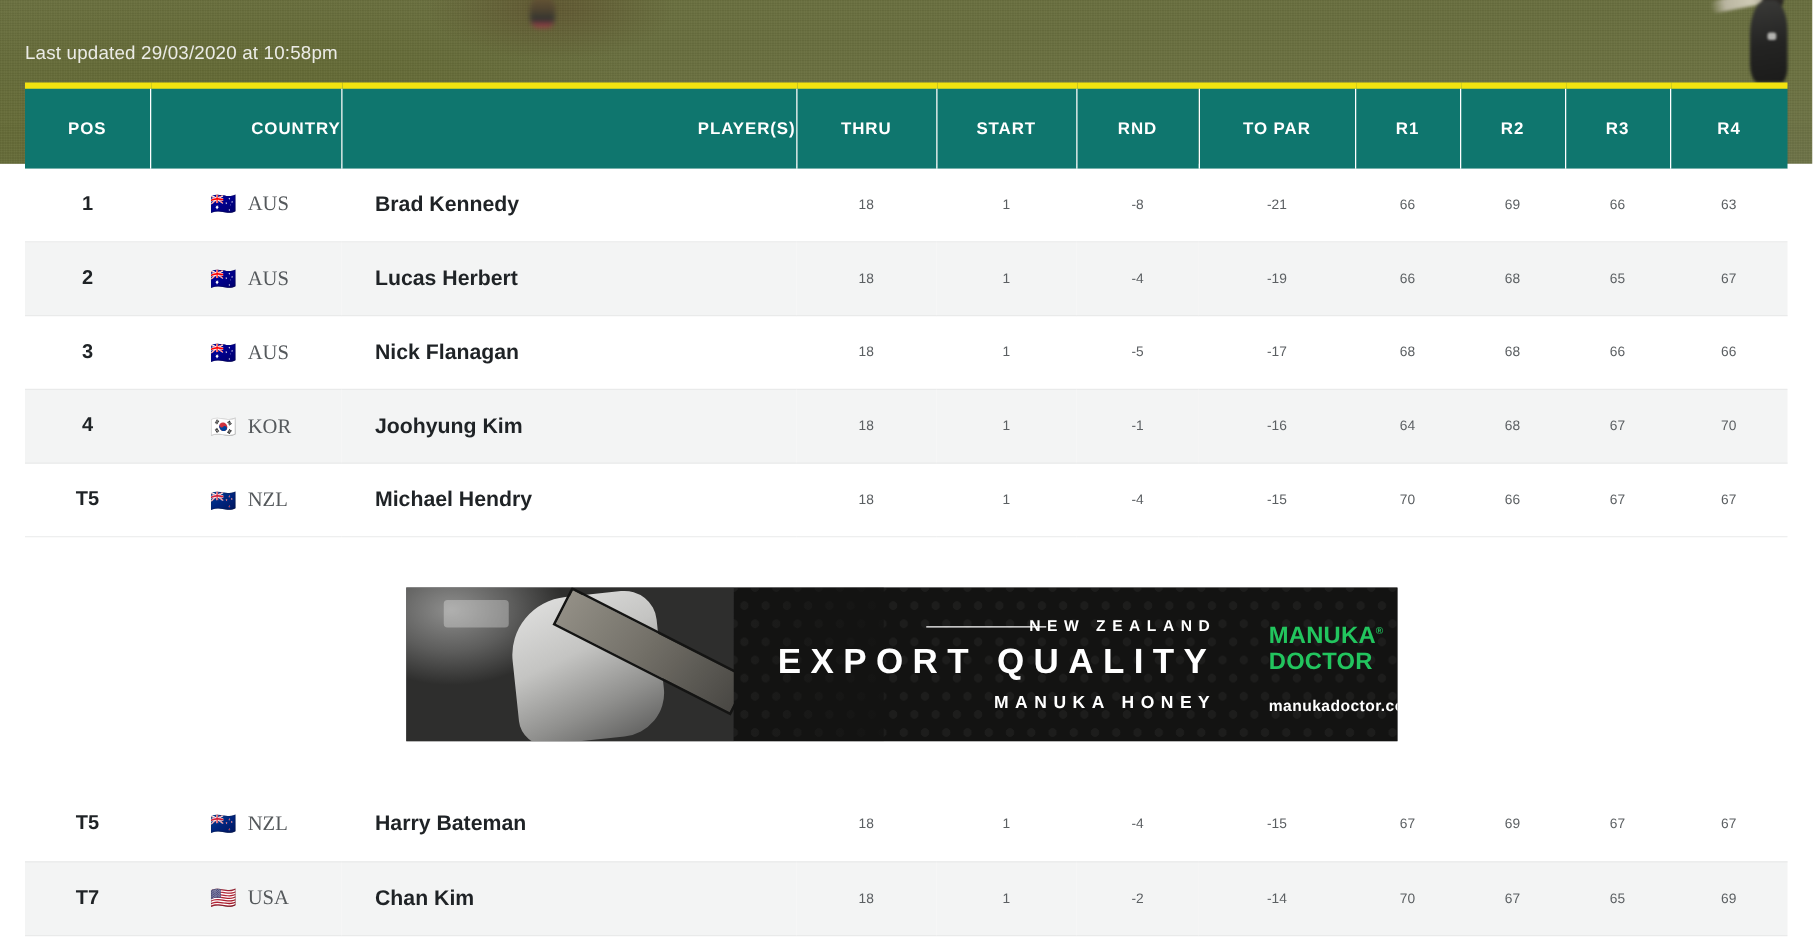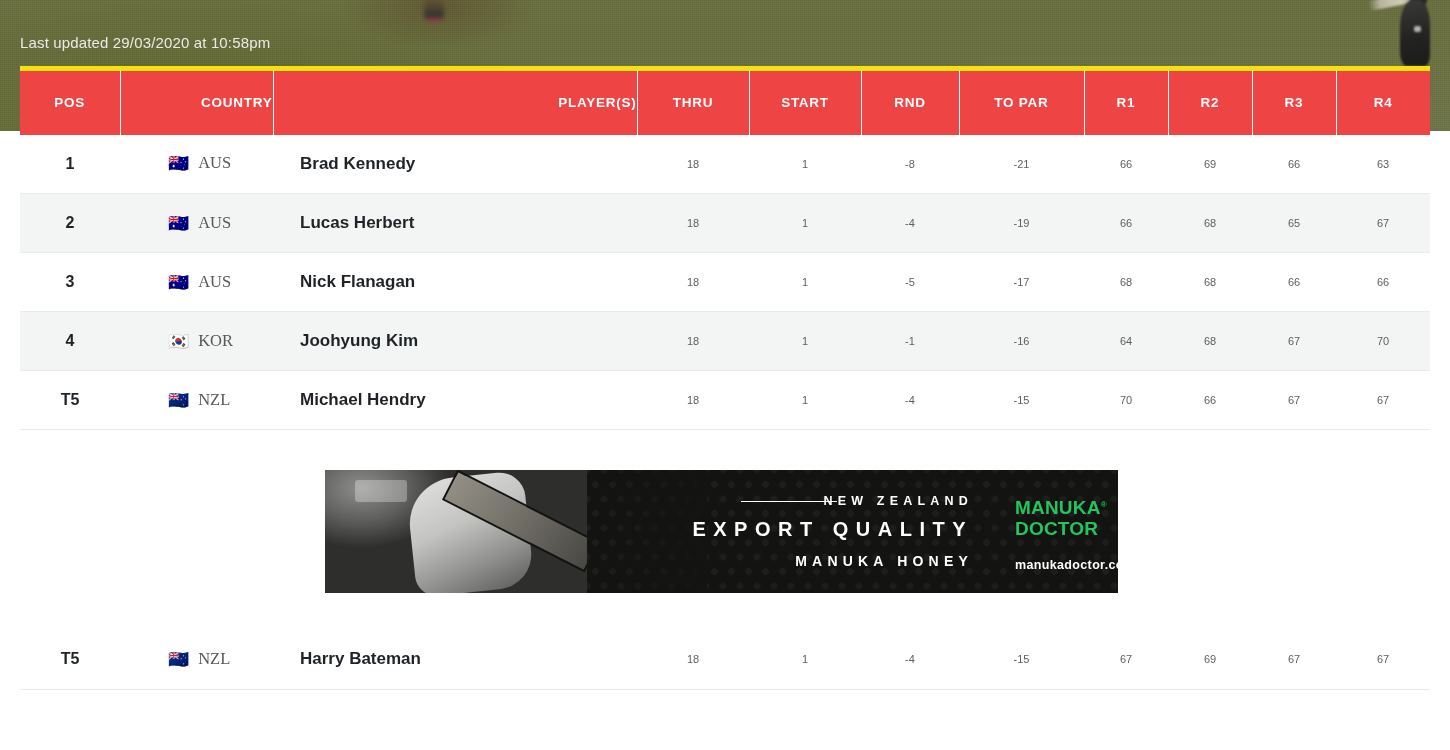--- a/index.html
+++ b/index.html
@@ -116,21 +116,21 @@
   col.c-thru    { width: 112px; }
   col.c-start   { width: 112px; }
   col.c-rnd     { width: 98px;  }
   col.c-topar   { width: 125px; }
   col.c-r1      { width: 84px;  }
   col.c-r2      { width: 84px;  }
   col.c-r3      { width: 84px;  }
   col.c-r4      { width: 94px;  }
 
   thead th {
-    background: #ef4444;
+    background: #0f766e;
     color: #ffffff;
     font-size: 13.5px;
     font-weight: bold;
     letter-spacing: .75px;
     height: 66px;
     padding: 0 0 0 0;
     border-top: 5px solid #f2e310;
     border-left: 1px solid #ffffff;
     text-align: center;
     vertical-align: middle;
@@ -303,21 +303,21 @@
     position: absolute; right: 0; top: 24px;
     font-size: 12.5px; font-weight: bold; letter-spacing: 5.2px;
     white-space: nowrap;
   }
   .ad-rule {
     position: absolute; right: 136px; top: 31px;
     width: 96px; height: 1px; background: #ffffff;
   }
   .ad-line2 {
     position: absolute; right: 0; top: 44px;
-    font-size: 20px; font-weight: bold; letter-spacing: 7.5px;
+    font-size: 28px; font-weight: bold; letter-spacing: 7.5px;
     white-space: nowrap; line-height: 30px;
   }
   .ad-line3 {
     position: absolute; right: 0; top: 83px;
     font-size: 14px; font-weight: bold; letter-spacing: 5.2px;
     white-space: nowrap;
   }
   .ad-brand {
     position: absolute;
     left: 690px; top: 24px;
@@ -508,15 +508,28 @@
           <td class="player">Harry Bateman</td>
           <td class="num">18</td>
           <td class="num">1</td>
           <td class="num">-4</td>
           <td class="num">-15</td>
           <td class="num">67</td>
           <td class="num">69</td>
           <td class="num">67</td>
           <td class="num">67</td>
         </tr>
+        <tr class="alt">
+          <td class="pos">T7</td>
+          <td class="country"><span class="flag">🇺🇸</span><span>USA</span></td>
+          <td class="player">Chan Kim</td>
+          <td class="num">18</td>
+          <td class="num">1</td>
+          <td class="num">-2</td>
+          <td class="num">-14</td>
+          <td class="num">70</td>
+          <td class="num">67</td>
+          <td class="num">65</td>
+          <td class="num">69</td>
+        </tr>
       </tbody>
   </table>
 </div>
 
 </body></html>

